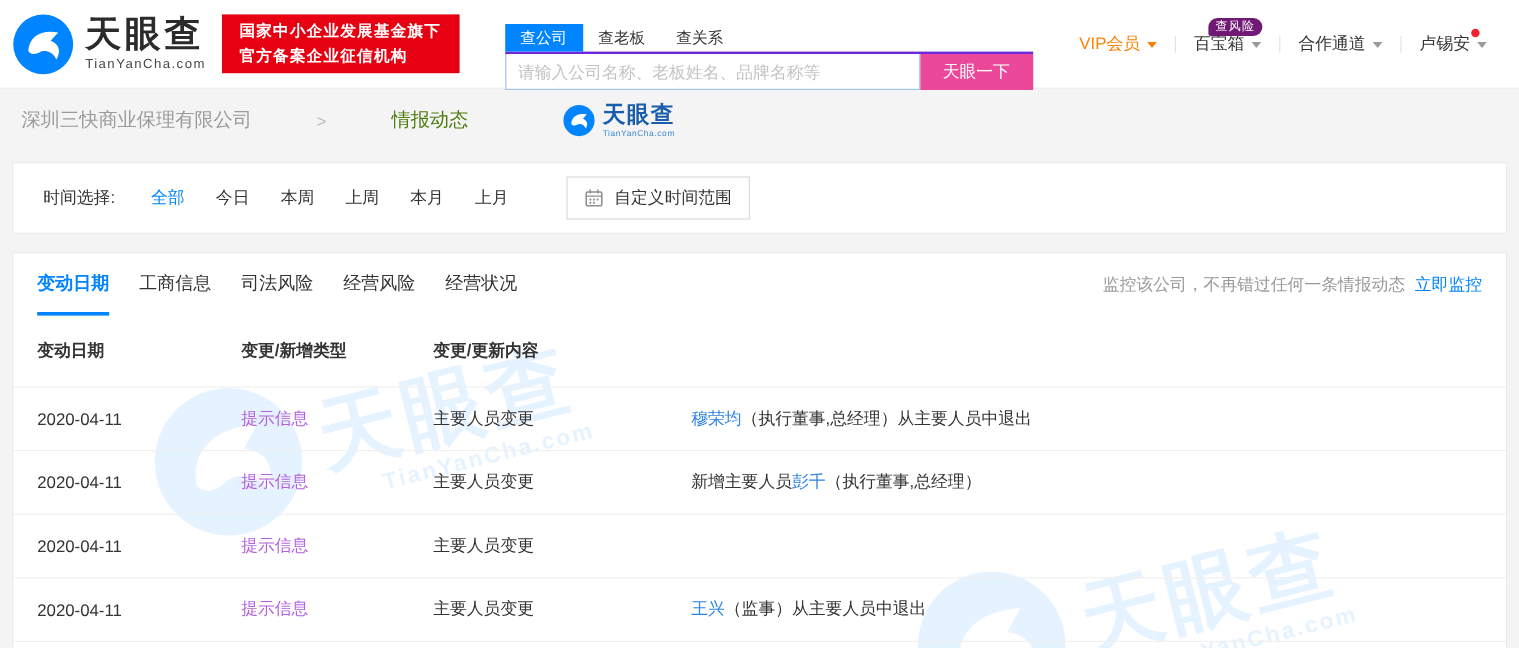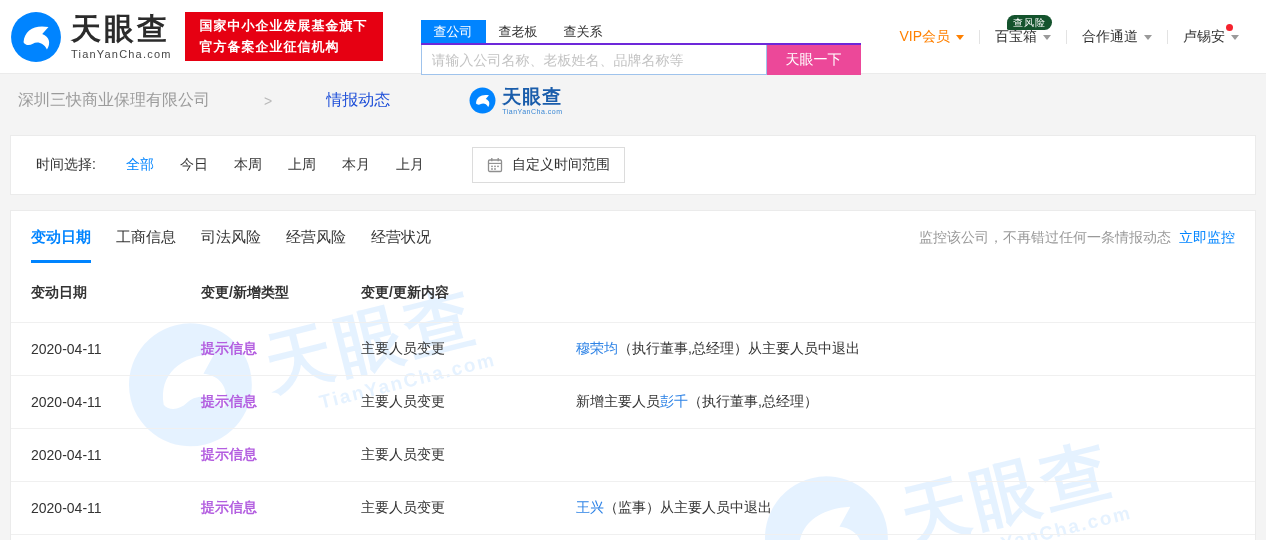--- a/index.html
+++ b/index.html
@@ -27,31 +27,31 @@
   .search-btn { width:94px; background:#ec4899; color:#fff; border:none; font-size:14px;
     font-family:Liberation Sans, sans-serif; cursor:pointer; }
 
   .user-nav { margin-left:auto; display:flex; align-items:center; padding-right:12px; font-size:14px; }
   .nav-item { display:flex; align-items:center; padding:0 15px; position:relative; cursor:pointer; white-space:nowrap; }
   .nav-divider { width:1px; height:14px; background:#e3e3e3; }
   .caret { width:0; height:0; border-left:4px solid transparent; border-right:4px solid transparent;
     border-top:5px solid #9a9a9a; margin-left:6px; margin-top:2px; }
   .vip { color:#ff8000; }
   .vip .caret { border-top-color:#ff8000; }
-  .risk-badge { position:absolute; top:-13px; right:14px; background:#14532d; color:#fff; font-size:10px;
+  .risk-badge { position:absolute; top:-13px; right:14px; background:#701a75; color:#fff; font-size:10px;
     line-height:1; padding:3px 6px 2px; border-radius:8px 8px 8px 2px; letter-spacing:1px; }
   .name-wrap { position:relative; }
   .red-dot { position:absolute; top:-4px; right:-8px; width:7px; height:7px; border-radius:50%; background:#f5222d; }
 
   
   .breadcrumb-row { position:absolute; top:70px; left:0; width:1085px; height:61px;
     display:flex; align-items:center; padding-left:18px;gap:45px; }
   .bc-company { font-size:16px; color:#9b9b9b; cursor:pointer; }
   .bc-sep { font-size:14px; color:#b9b9b9; margin:0 9px; }
-  .bc-current { font-size:16px; color:#1d4ed8; }
+  .bc-current { font-size:16px; color:#4d7c0f; }
   .bc-logo { display:flex; align-items:center; gap:6px; margin-left:34px; cursor:pointer; }
   .bc-logo-icon { width:27px; height:27px; }
   .bc-cn { font-size:19px; font-weight:bold; color:#1a5dab; letter-spacing:1px; line-height:1; }
   .bc-en { font-size:7px; color:#3a87d4; letter-spacing:0.5px; margin-top:2px; }
 
   
   .time-card { position:absolute; top:135px; left:10px; width:1246px; height:60px; background:#fff;
     border:1px solid #ebebeb; display:flex; align-items:center; padding-left:25px; }
   .time-label { font-size:14px; color:#333; margin-right:30px; }
   .time-opt { font-size:14px; color:#333; margin-right:26px; cursor:pointer; }
@@ -65,21 +65,21 @@
   .card-tabs { position:relative; z-index:2; display:flex; align-items:stretch; height:52px; padding:0 20px; }
   .card-tab { font-size:15px; color:#333; line-height:52px; margin-right:25px; cursor:pointer; }
   .card-tab.active { color:#0084ff; font-weight:bold; border-bottom:3px solid #0084ff; }
   .monitor { margin-left:auto; font-size:14px; color:#999; line-height:52px; white-space:nowrap; }
   .monitor-link { color:#0084ff; margin-left:8px; cursor:pointer; }
 
   .grid-row { position:relative; z-index:1; display:grid; grid-template-columns:170px 160px 215px 1fr;
     align-items:center; padding:0 20px; }
   .thead { height:60px; font-size:14px; font-weight:bold; color:#333; border-bottom:1px solid #f0f0f0; }
   .trow { height:53px; font-size:14px; color:#333; border-bottom:1px solid #f0f0f0; }
-  .risk { color:#b45fe0; cursor:pointer;font-weight:bold; }
+  .risk { color:#b45fe0; cursor:pointer; }
   .person-link { color:#2e83e6; cursor:pointer; }
 
   
   .wm { position:absolute; z-index:0; display:flex; align-items:center; gap:14px;
     transform:rotate(-14deg); pointer-events:none; }
   .wm1 { left:112px; top:82px; }
   .wm2 { left:748px; top:235px; }
   .wm-icon { width:128px; height:128px; }
   .wm-text { font-size:68px; font-weight:bold; color:rgba(0,132,255,0.10); letter-spacing:4px;
     line-height:1; position:relative; white-space:nowrap; }

